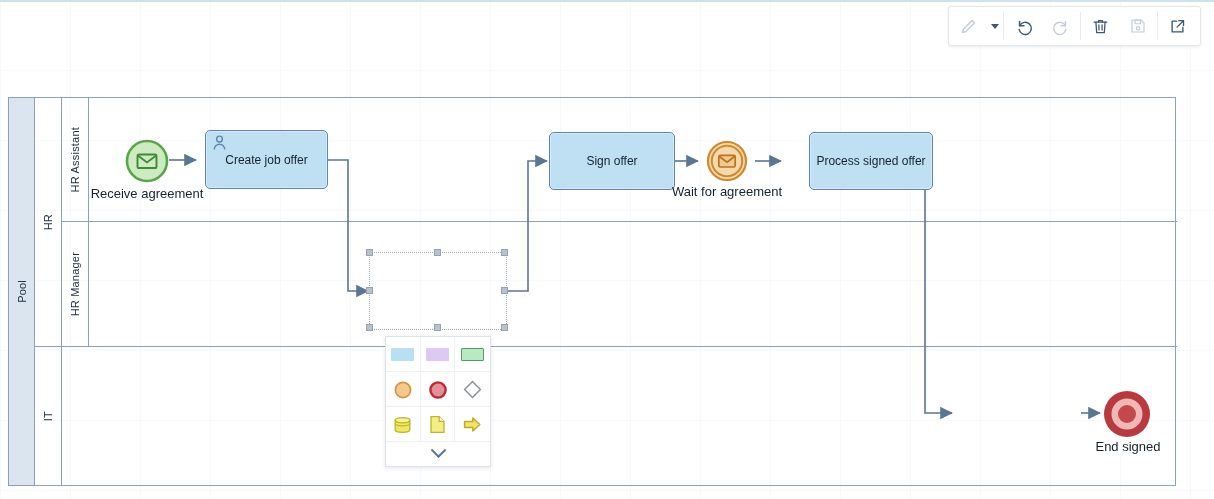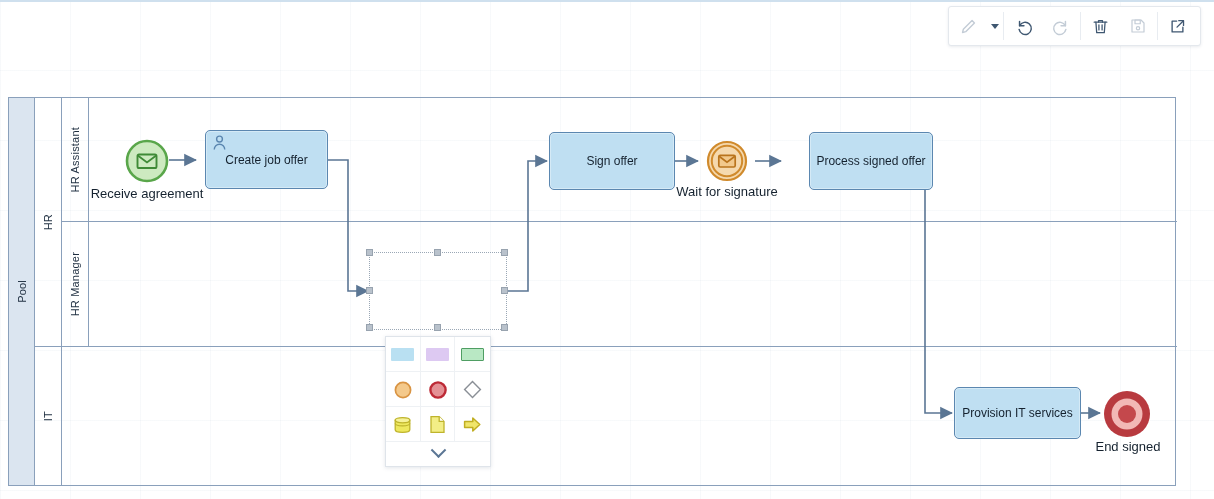--- a/index.html
+++ b/index.html
@@ -309,29 +309,26 @@
     </div>
 
     <div class="event" style="left:706px; top:140px;">
       <svg width="42" height="42" viewBox="0 0 42 42">
         <circle cx="21" cy="21" r="19" fill="#f5d9ae" stroke="#d08a2c" stroke-width="2.2"></circle>
         <circle cx="21" cy="21" r="15.2" fill="#f5d9ae" stroke="#d08a2c" stroke-width="2"></circle>
         <rect x="12.8" y="15.4" width="16.4" height="11.6" rx="1.4" fill="#f2c98c" stroke="#b9741d" stroke-width="1.7"></rect>
         <path d="M13.1,16.2 L21,22.2 L28.9,16.2" fill="none" stroke="#b9741d" stroke-width="1.7"></path>
       </svg>
     </div>
-    <div class="evt-label" style="left:667px; top:184px; width:120px;">Wait for signature</div>
+    <div class="evt-label" style="left:667px; top:184px; width:120px;">Wait for agreement</div>
 
     <div class="task" style="left:782px; top:132px; width:124px; height:58px;margin-left:27px;">
       <span>Process signed offer</span>
     </div>
 
-    <div class="task" style="left:954px; top:387px; width:127px; height:52px;">
-      <span>Provision IT services</span>
-    </div>
 
     <div class="event" style="left:1102px; top:389px;">
       <svg width="50" height="50" viewBox="0 0 50 50">
         <circle cx="25" cy="25" r="23" fill="#b83a3f"></circle>
         <circle cx="25" cy="25" r="15.5" fill="#f2b8b6"></circle>
         <circle cx="25" cy="25" r="9" fill="#c4484c"></circle>
       </svg>
     </div>
     <div class="evt-label" style="left:1083px; top:439px; width:90px;">End signed</div>
   </div>

